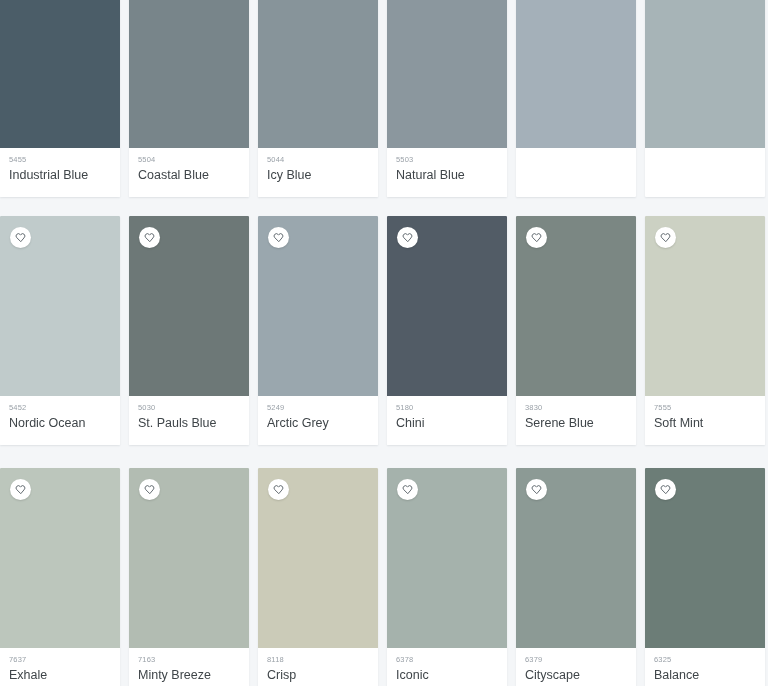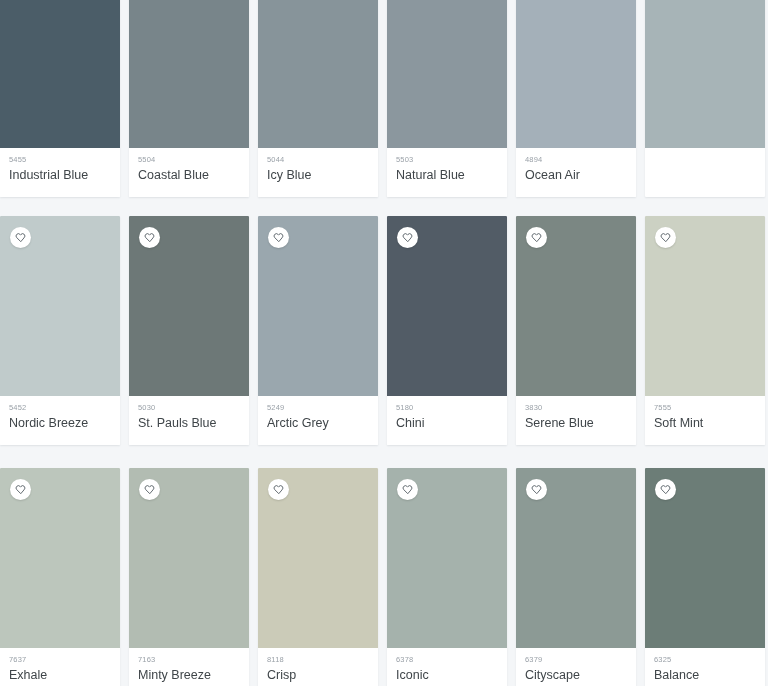--- a/index.html
+++ b/index.html
@@ -143,44 +143,40 @@
     <div class="swatch-meta">
       <div class="swatch-code">5503</div>
       <div class="swatch-name">Natural Blue</div>
     </div>
   </div>
 
   <div class="swatch-card">
     <div class="swatch-color" title="Ocean Air" style="background: rgb(164, 176, 185);">
       
     </div>
-    <div class="swatch-meta">
-      <div class="swatch-code">4894</div>
-      <div class="swatch-name">Ocean Air</div>
-    </div>
   </div>
 
   <div class="swatch-card">
     <div class="swatch-color" title="Dusky Blue" style="background: rgb(167, 180, 183);">
       
     </div>
   </div>
 </div>
     <div class="swatch-row row-2">
   <div class="swatch-card">
     <div class="swatch-color" title="Nordic Breeze" style="background: rgb(192, 203, 203);">
       <div class="fav-button">
         <svg viewBox="0 0 24 24">
           <path d="M12 20.5 3.8 12.3a5 5 0 0 1 7.1-7.1l1.1 1.1 1.1-1.1a5 5 0 1 1 7.1 7.1z" fill="none" stroke="#565f66" stroke-width="2" stroke-linejoin="round" stroke-linecap="round"></path>
         </svg>
       </div>
     </div>
     <div class="swatch-meta">
       <div class="swatch-code">5452</div>
-      <div class="swatch-name">Nordic Breeze</div>
+      <div class="swatch-name">Nordic Ocean</div>
     </div>
   </div>
 
   <div class="swatch-card">
     <div class="swatch-color" title="St. Pauls Blue" style="background: rgb(109, 120, 119);">
       <div class="fav-button">
         <svg viewBox="0 0 24 24">
           <path d="M12 20.5 3.8 12.3a5 5 0 0 1 7.1-7.1l1.1 1.1 1.1-1.1a5 5 0 1 1 7.1 7.1z" fill="none" stroke="#565f66" stroke-width="2" stroke-linejoin="round" stroke-linecap="round"></path>
         </svg>
       </div>

